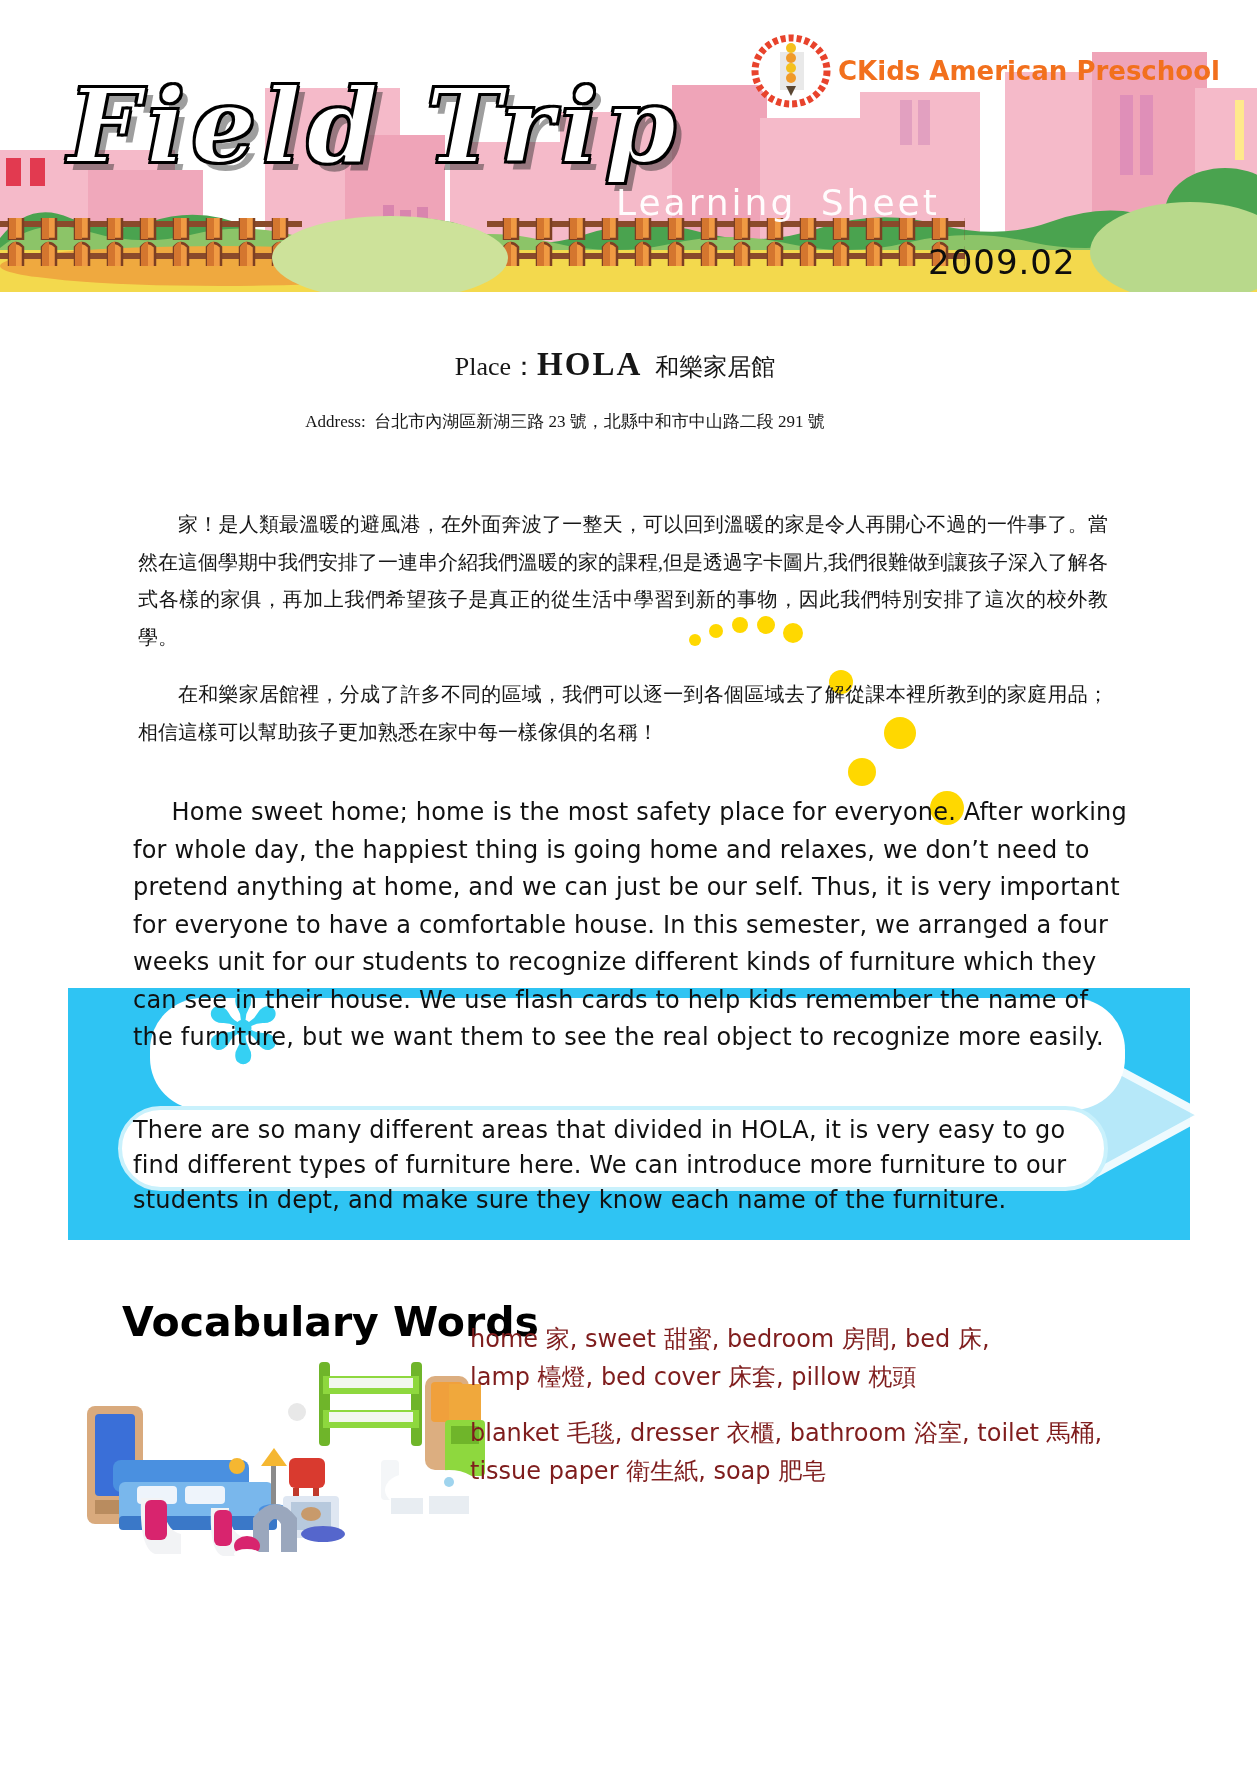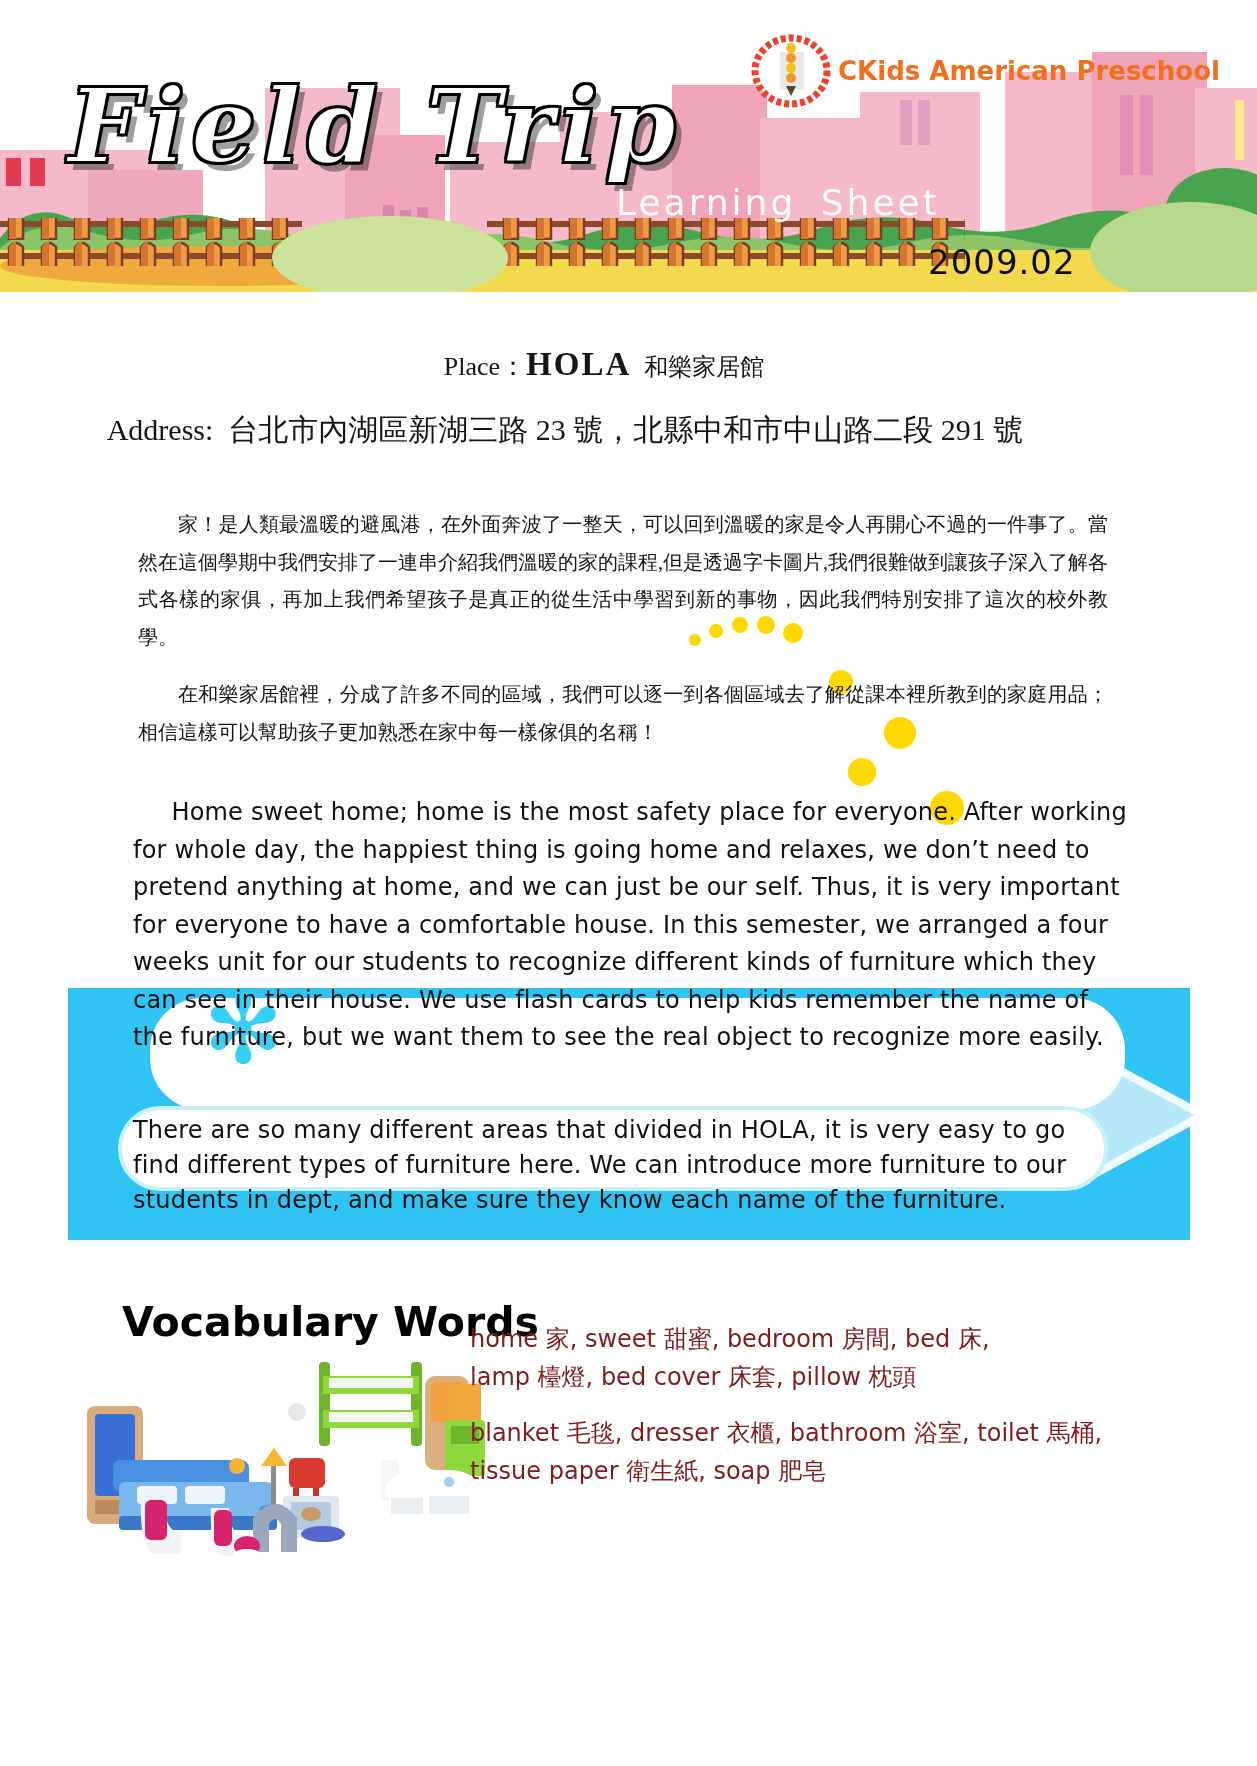--- a/index.html
+++ b/index.html
@@ -11,24 +11,24 @@
   .field-trip{left:68px;top:66px;z-index:2;font-family:"DejaVu Serif",serif;font-style:italic;font-weight:bold;
       font-size:102px;letter-spacing:6px;color:#fff;-webkit-text-stroke:2px #000;
       text-shadow:-2px -2px 0 #000,2px -2px 0 #000,-2px 2px 0 #000,2px 2px 0 #000,7px 8px 0 rgba(40,40,40,.45);}
   .learning-sheet{left:616px;top:182px;z-index:2;font-family:"DejaVu Sans",sans-serif;font-size:36px;
       color:rgba(255,255,255,.96);letter-spacing:3px;word-spacing:10px;}
   .logo-wrap{left:750px;top:34px;z-index:2;display:flex;align-items:center;}
   .logo-text{font-family:"DejaVu Sans",sans-serif;font-weight:bold;font-size:26px;color:#f2701d;margin-left:6px;text-align:right;}
   .date{left:928px;top:242px;z-index:2;font-family:"DejaVu Sans",sans-serif;font-size:34px;color:#0d0d0d;letter-spacing:1px;}
   
   .serif{font-family:"Liberation Serif",serif;}
-  .place-line{left:4px;top:346px;width:1200px;text-align:center;z-index:5;font-size:26px;}
+  .place-line{left:15px;top:346px;width:1200px;text-align:center;z-index:5;font-size:26px;}
   .place-name{font-size:33px;font-weight:bold;letter-spacing:2px;}
   .place-zh{font-size:24px;}
-  .address-line{left:0;top:410px;width:1130px;text-align:center;z-index:5;font-size:30px;}
+  .address-line{left:0;top:410px;width:1130px;text-align:center;z-index:5;font-size:17px;}
   .zh-para{left:138px;width:970px;z-index:5;font-size:20px;line-height:37.5px;text-align:justify;text-indent:2em;}
   .zh1{top:506px;}
   .zh2{top:676px;}
   
   .en{font-family:"DejaVu Sans",sans-serif;font-size:24px;line-height:37.5px;letter-spacing:.2px;z-index:5;color:#111;}
   .en1{left:133px;top:794px;width:995px;text-indent:1.6em;}
   .en2{left:133px;top:1113px;width:965px;line-height:35px;}
   
   .blue-box{left:68px;top:988px;width:1122px;height:252px;background:#2fc4f3;z-index:1;}
   .cloud{position:absolute;left:82px;top:10px;width:975px;height:112px;background:#fff;border-radius:52px;z-index:2;}

